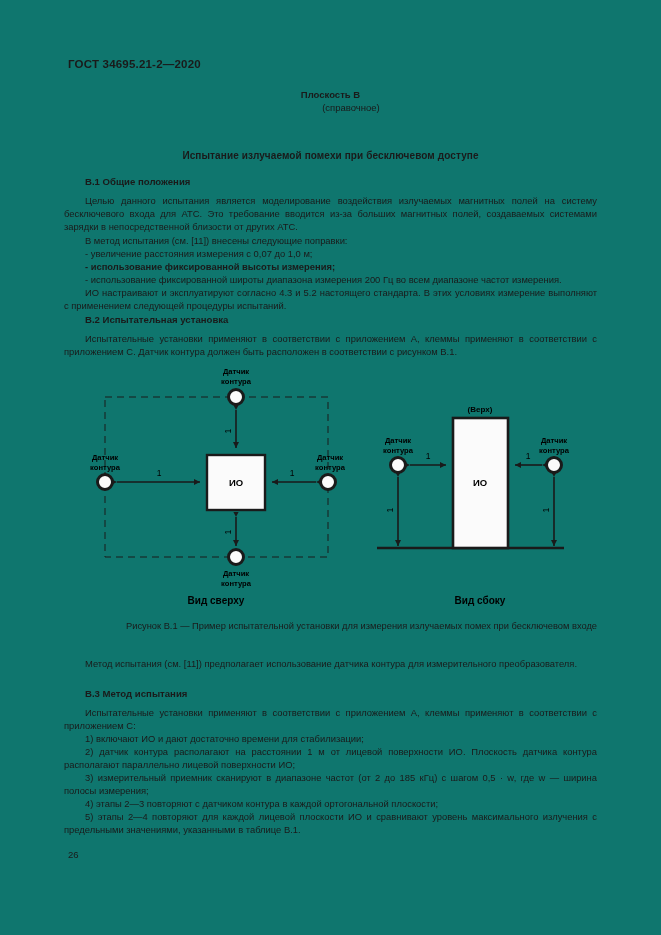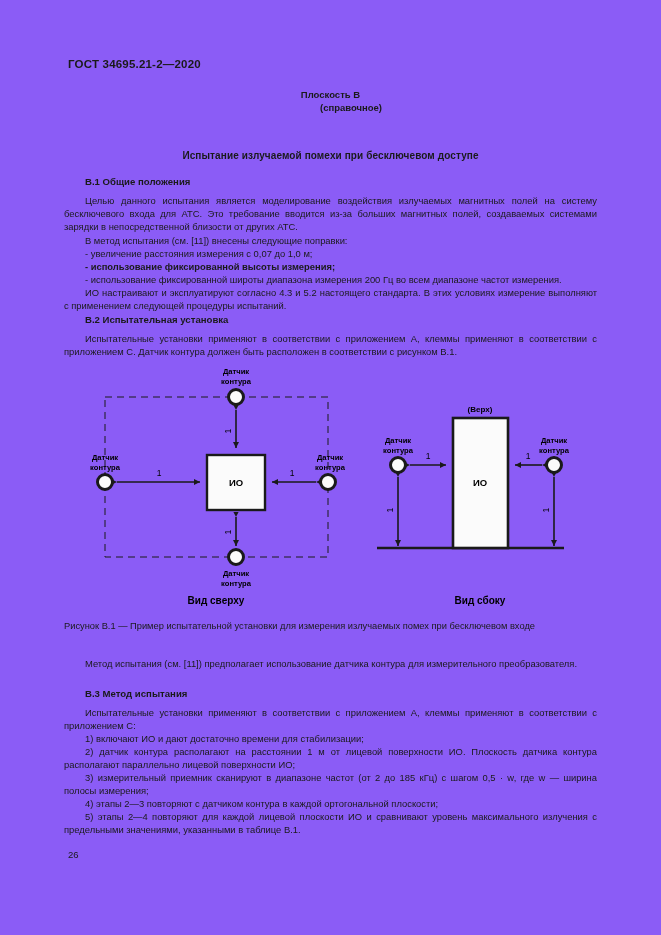--- a/index.html
+++ b/index.html
@@ -14,42 +14,42 @@
     font-family: "Liberation Sans", sans-serif;
     color: #1a1a1a;
     background: #fbfbfb;
     overflow: hidden;
   }
   .page {
     position: absolute;
     left: 0; top: 0;
     width: 661px;
     height: 935px;
-    background: #8b5cf6;
+    background: #0f766e;
   }
   .std-header {
     position: absolute;
     left: 68px;
     top: 58px;
     font-size: 11.5px;
     font-weight: bold;
     letter-spacing: 0.2px;
   }
   .annex-block {
     position: absolute;
     left: 0;
     top: 88px;
     width: 661px;
     text-align: center;
     font-size: 9.5px;
     font-weight: bold;
     line-height: 13px;
   }
   .annex-block .sub {
-    font-weight: bold;
+    font-weight: normal;
     padding-left: 41px;
   }
   .doc-title {
     position: absolute;
     left: 0;
     top: 150px;
     width: 661px;
     text-align: center;
     font-size: 10px;
     font-weight: bold;
@@ -73,21 +73,21 @@
     text-indent: 21px;
   }
   .li {
     text-indent: 21px;
   }
   .fig-caption {
     position: absolute;
     left: 64px;
     width: 533px;
     top: 620px;
-    text-align: left;
+    text-align: right;
     font-size: 9.3px;
     line-height: 13px;
   }
   .page-num {
     position: absolute;
     left: 68px;
     top: 849px;
     font-size: 9.5px;
   }
   svg.figure {

